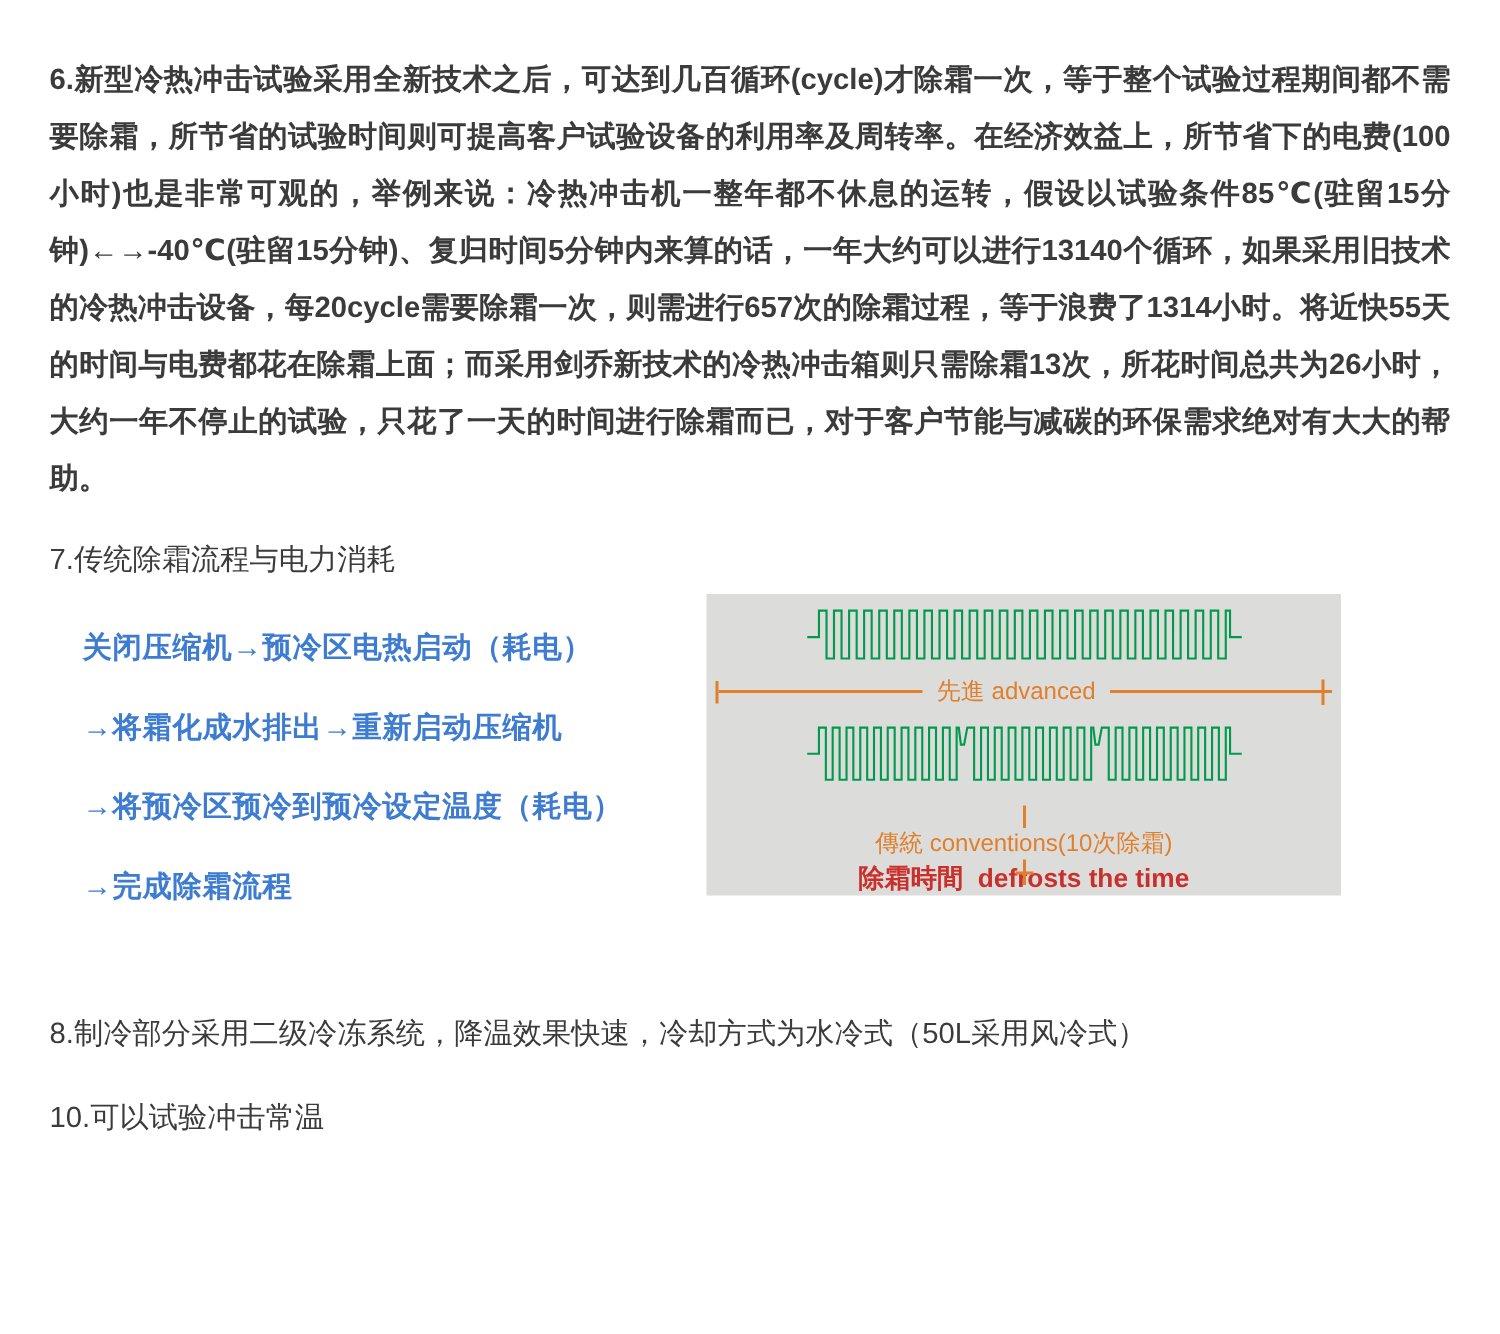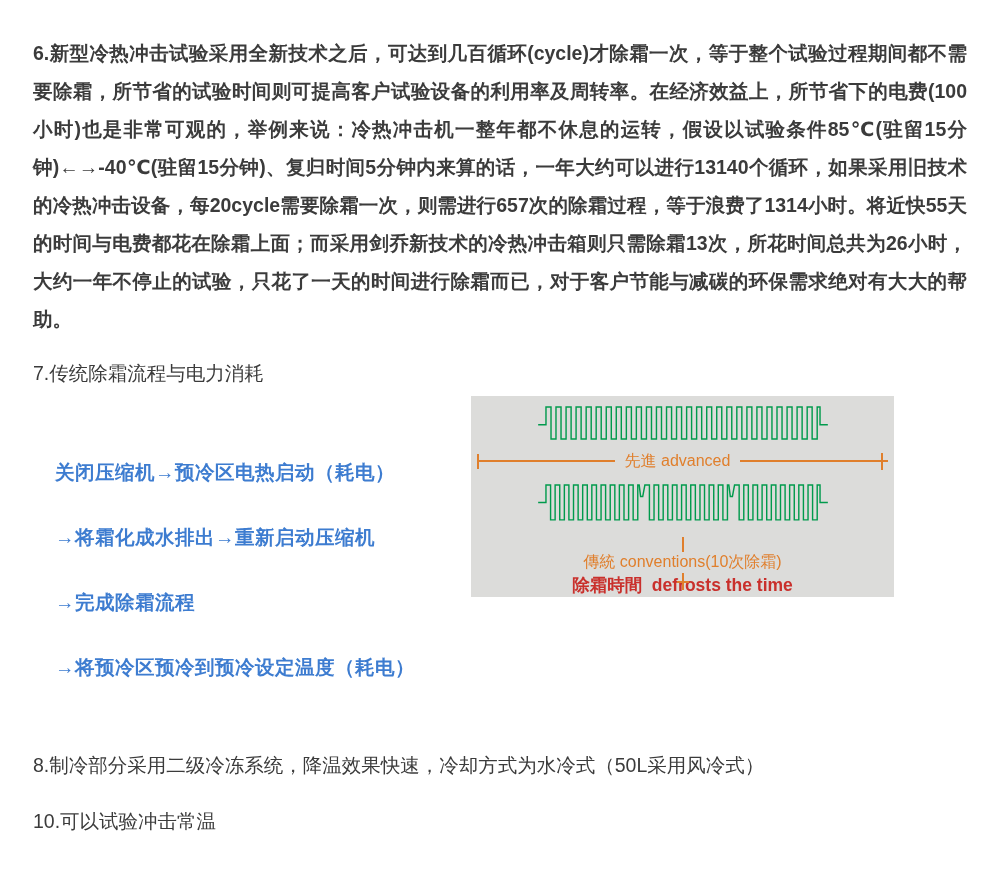--- a/index.html
+++ b/index.html
@@ -18,21 +18,21 @@
   .section7-heading {
     font-size:19.5px; line-height:30px; font-weight:400;
     margin:20px 0 0 0;
   }
 
   .row { display:flex; align-items:flex-start; margin-top:8px; }
 
   .steps { width:438px; flex:none; padding:24px 0 0 22px; box-sizing:border-box; }
   .step {
     color:#3d7cd0; font-weight:bold; font-size:19.5px;
-    line-height:25px; margin-bottom:28px; letter-spacing:0.5px;margin-top:40px;
+    line-height:25px; margin-bottom:28px; letter-spacing:0.5px;
   }
 
   .figure {
     width:423px; height:201px; flex:none; background:#dcdcda;
     box-sizing:border-box; padding:10px 6px 0 6px;
     display:flex; flex-direction:column;
   }
   .wave { display:block; margin:0 auto; }
   .wave-2 { margin-top:14px; }
 
@@ -69,22 +69,22 @@
 
   <p class="para">6.新型冷热冲击试验采用全新技术之后，可达到几百循环(cycle)才除霜一次，等于整个试验过程期间都不需要除霜，所节省的试验时间则可提高客户试验设备的利用率及周转率。在经济效益上，所节省下的电费(100小时)也是非常可观的，举例来说：冷热冲击机一整年都不休息的运转，假设以试验条件85℃(驻留15分钟)←→-40℃(驻留15分钟)、复归时间5分钟内来算的话，一年大约可以进行13140个循环，如果采用旧技术的冷热冲击设备，每20cycle需要除霜一次，则需进行657次的除霜过程，等于浪费了1314小时。将近快55天的时间与电费都花在除霜上面；而采用剑乔新技术的冷热冲击箱则只需除霜13次，所花时间总共为26小时，大约一年不停止的试验，只花了一天的时间进行除霜而已，对于客户节能与减碳的环保需求绝对有大大的帮助。</p>
 
   <div class="section7-heading">7.传统除霜流程与电力消耗</div>
 
   <div class="row">
 
     <div class="steps">
       <div class="step">关闭压缩机→预冷区电热启动（耗电）</div>
       <div class="step">→将霜化成水排出→重新启动压缩机</div>
+      <div class="step">→将预冷区预冷到预冷设定温度（耗电）</div>
       <div class="step">→完成除霜流程</div>
-      <div class="step">→将预冷区预冷到预冷设定温度（耗电）</div>
     </div>
 
     <div class="figure">
 
       <svg class="wave wave-1" width="410" height="48" viewBox="0 0 410 48">
         <path fill="none" stroke-width="2" stroke-linejoin="miter" d="M1 26.4 H12 V1.5 H19.1 V46.5 H26.1 V1.5 H33.2 V46.5 H40.3 V1.5 H47.4 V46.5 H54.4 V1.5 H61.5 V46.5 H68.6 V1.5 H75.7 V46.5 H82.7 V1.5 H89.8 V46.5 H96.9 V1.5 H104.0 V46.5 H111.0 V1.5 H118.1 V46.5 H125.2 V1.5 H132.3 V46.5 H139.3 V1.5 H146.4 V46.5 H153.5 V1.5 H160.6 V46.5 H167.6 V1.5 H174.7 V46.5 H181.8 V1.5 H188.9 V46.5 H195.9 V1.5 H203.0 V46.5 H210.1 V1.5 H217.1 V46.5 H224.2 V1.5 H231.3 V46.5 H238.4 V1.5 H245.4 V46.5 H252.5 V1.5 H259.6 V46.5 H266.7 V1.5 H273.7 V46.5 H280.8 V1.5 H287.9 V46.5 H295.0 V1.5 H302.0 V46.5 H309.1 V1.5 H316.2 V46.5 H323.3 V1.5 H330.3 V46.5 H337.4 V1.5 H344.5 V46.5 H351.6 V1.5 H358.6 V46.5 H365.7 V1.5 H372.8 V46.5 H379.9 V1.5 H386.9 V46.5 H394.0 V1.5 h4 V26.4 H409" stroke="#009a4c"></path>
       </svg>
 
       <div class="dim-row">
         <span class="cap-left"></span>

